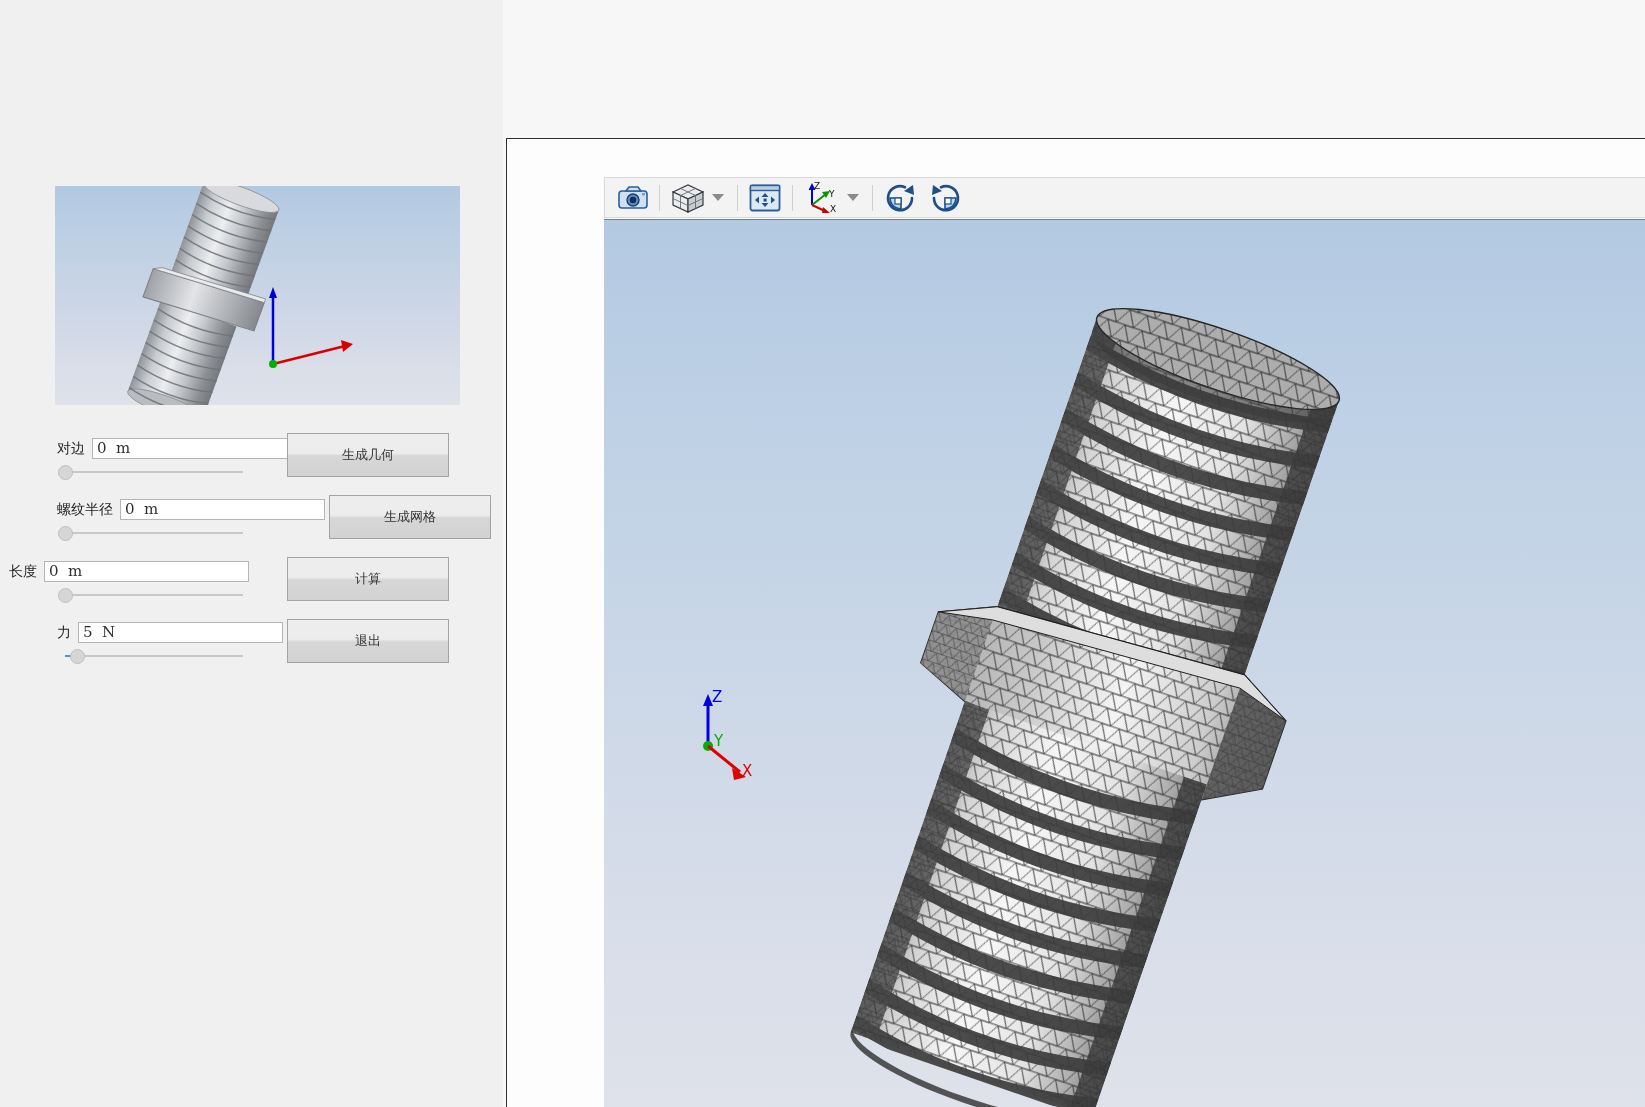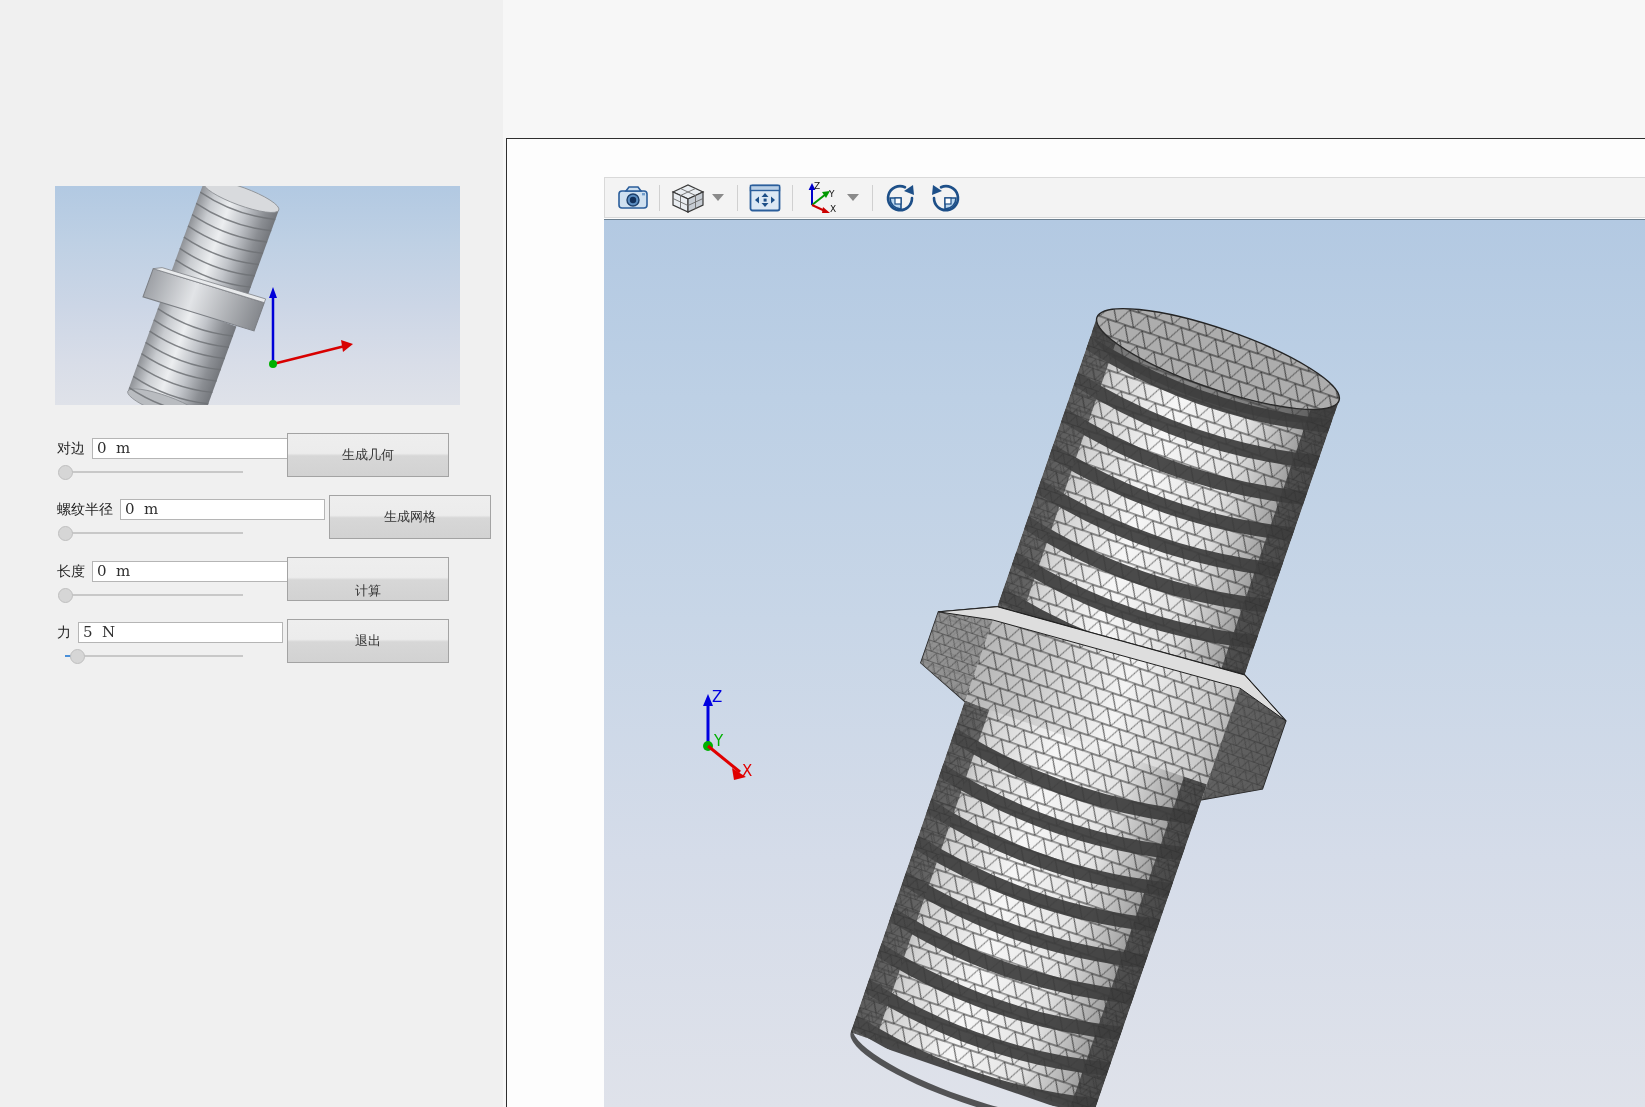--- a/index.html
+++ b/index.html
@@ -193,21 +193,21 @@
       <input class="field-input" value="0  m" style="">
     </div>
     <div class="slider-track" style="margin-left:57px;width:192px;">
       <div class="slider-rail"></div>
       <div class="slider-fill"></div>
       <div class="slider-knob" style="left:1px;"></div>
     </div>
   </div>
 
   <div class="field-group" style="top:561px;">
-    <div class="field-row" style="margin-left:57px;width:192px;">
+    <div class="field-row" style="margin-left:57px;width:192px;justify-content:flex-end;">
       <span class="field-label">长度</span>
       <input class="field-input" value="0  m" style="">
     </div>
     <div class="slider-track" style="margin-left:57px;width:192px;">
       <div class="slider-rail"></div>
       <div class="slider-fill"></div>
       <div class="slider-knob" style="left:1px;"></div>
     </div>
   </div>
 
@@ -222,21 +222,21 @@
       <div class="slider-knob" style="left:13px;"></div>
     </div>
   </div>
 
   <div class="btn" style="left:287px;top:433px;">
     <span>生成几何</span>
   </div>
   <div class="btn" style="left:287px;top:495px;margin-left:42px;">
     <span>生成网格</span>
   </div>
-  <div class="btn" style="left:287px;top:557px;align-items:flex-end;">
+  <div class="btn" style="left:287px;top:557px;">
     <span>计算</span>
   </div>
   <div class="btn" style="left:287px;top:619px;">
     <span>退出</span>
   </div>
 </div>
 
 <div id="right-pane">
 
 

